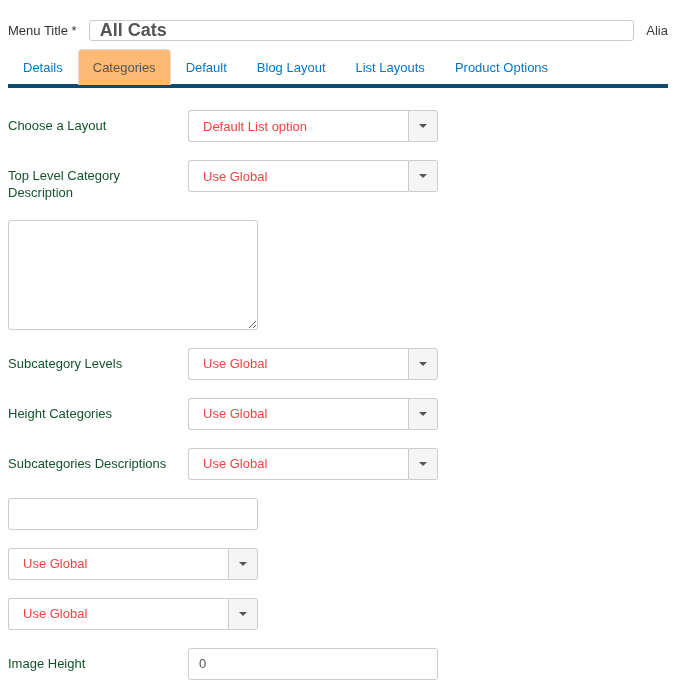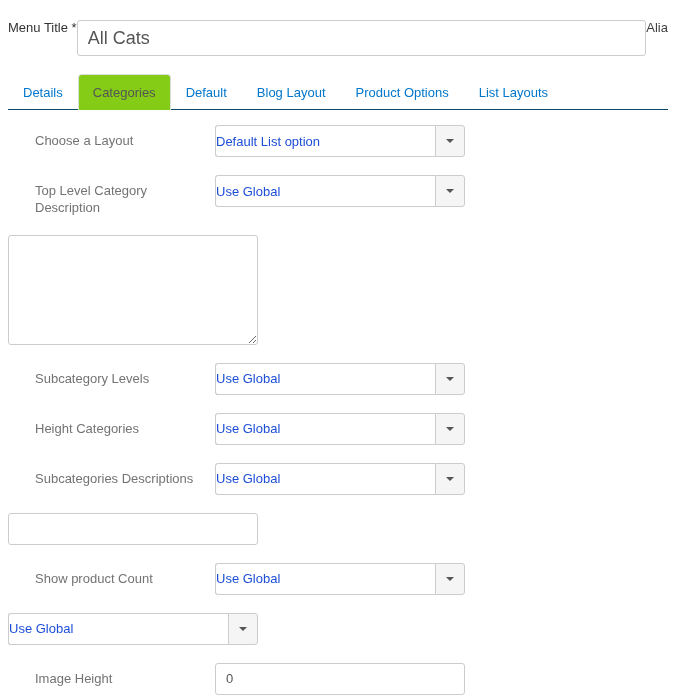--- a/index.html
+++ b/index.html
@@ -7,85 +7,86 @@
       font-family: Arial, Helvetica, sans-serif;
       font-size: 13px;
       color: #333;
       background: #fff;
       padding: 10px 8px;
       width: 676px;
       overflow: hidden;
     }
     .title-row {
       display: flex;
-      align-items: flex-start;
-      margin-bottom: 18px;
+      align-items: center;
+      gap: 12px;
+      margin-bottom: 8px;
       margin-top: 10px;
     }
     .title-label {
       white-space: nowrap;
       color: #333;
     }
     .title-input {
       flex: 1;
-      height: 36px;
+      height: 21px;
       border: 1px solid #ccc;
       border-radius: 3px;
       padding: 0 10px;
       font-size: 18px;
       color: #555;
+      font-weight: bold;
     }
     .alias-label {
       color: #404040;
       white-space: nowrap;
     }
     .tabs {
       display: flex;
-      border-bottom: 1px solid #0c4a6e;
-      margin-bottom: 15px;
+      border-bottom: 4px solid #0c4a6e;
+      margin-bottom: 22px;
     }
     .tab {
       padding: 10px 14px;
       color: #0077cc;
       cursor: pointer;
       border: 1px solid transparent;
       border-bottom: none;
       margin-bottom: -1px;
       border-radius: 4px 4px 0 0;
     }
     .tab.active {
       color: #555;
       border-color: #ddd;
-      background: #84cc16;
+      background: #fdba74;
     }
     .form-row {
       display: flex;
       align-items: flex-start;
       margin-bottom: 18px;
     }
     .form-label {
       width: 180px;
       padding-top: 8px;
-      color: #737373;
+      color: #14532d;
       line-height: 1.3;
-      margin-left: 27px;
     }
     .combo {
       display: flex;
       width: 250px;
     }
     .combo-input {
       flex: 1;
       height: 32px;
       border: 1px solid #ccc;
       border-right: none;
       border-radius: 3px 0 0 3px;
-      padding: 0 0;
-      font-size: 13px;
-      color: #1d4ed8;
+      padding: 0 14px;
+      font-size: 13px;
+      color: #ef4444;
       background: #fff;
     }
     .combo-btn {
       width: 30px;
       height: 32px;
       border: 1px solid #ccc;
       border-radius: 0 3px 3px 0;
       background: #f5f5f5;
       display: flex;
       align-items: center;
@@ -125,22 +126,22 @@
   <span class="title-label">Menu Title *</span>
   <input class="title-input" type="text" value="All Cats" style="">
   <span class="alias-label">Alia</span>
 </div>
 
 <div class="tabs">
   <div class="tab">Details</div>
   <div class="tab active">Categories</div>
   <div class="tab">Default</div>
   <div class="tab">Blog Layout</div>
+  <div class="tab">List Layouts</div>
   <div class="tab">Product Options</div>
-  <div class="tab">List Layouts</div>
 </div>
 
 <div class="form-row">
   <div class="form-label">Choose a Layout</div>
   <div class="combo">
     <input class="combo-input" type="text" readonly="" value="Default List option" style="">
     <div class="combo-btn">
         <span class="caret"></span>
       </div>
   </div>
@@ -188,21 +189,20 @@
         <span class="caret"></span>
       </div>
   </div>
 </div>
 
 <div class="form-row">
   <input class="text-input" type="text" value="" style="">
 </div>
 
 <div class="form-row">
-  <div class="form-label">Show product Count</div>
   <div class="combo">
     <input class="combo-input" type="text" readonly="" value="Use Global" style="">
     <div class="combo-btn">
         <span class="caret"></span>
       </div>
   </div>
 </div>
 
 <div class="form-row">
   <div class="combo">

